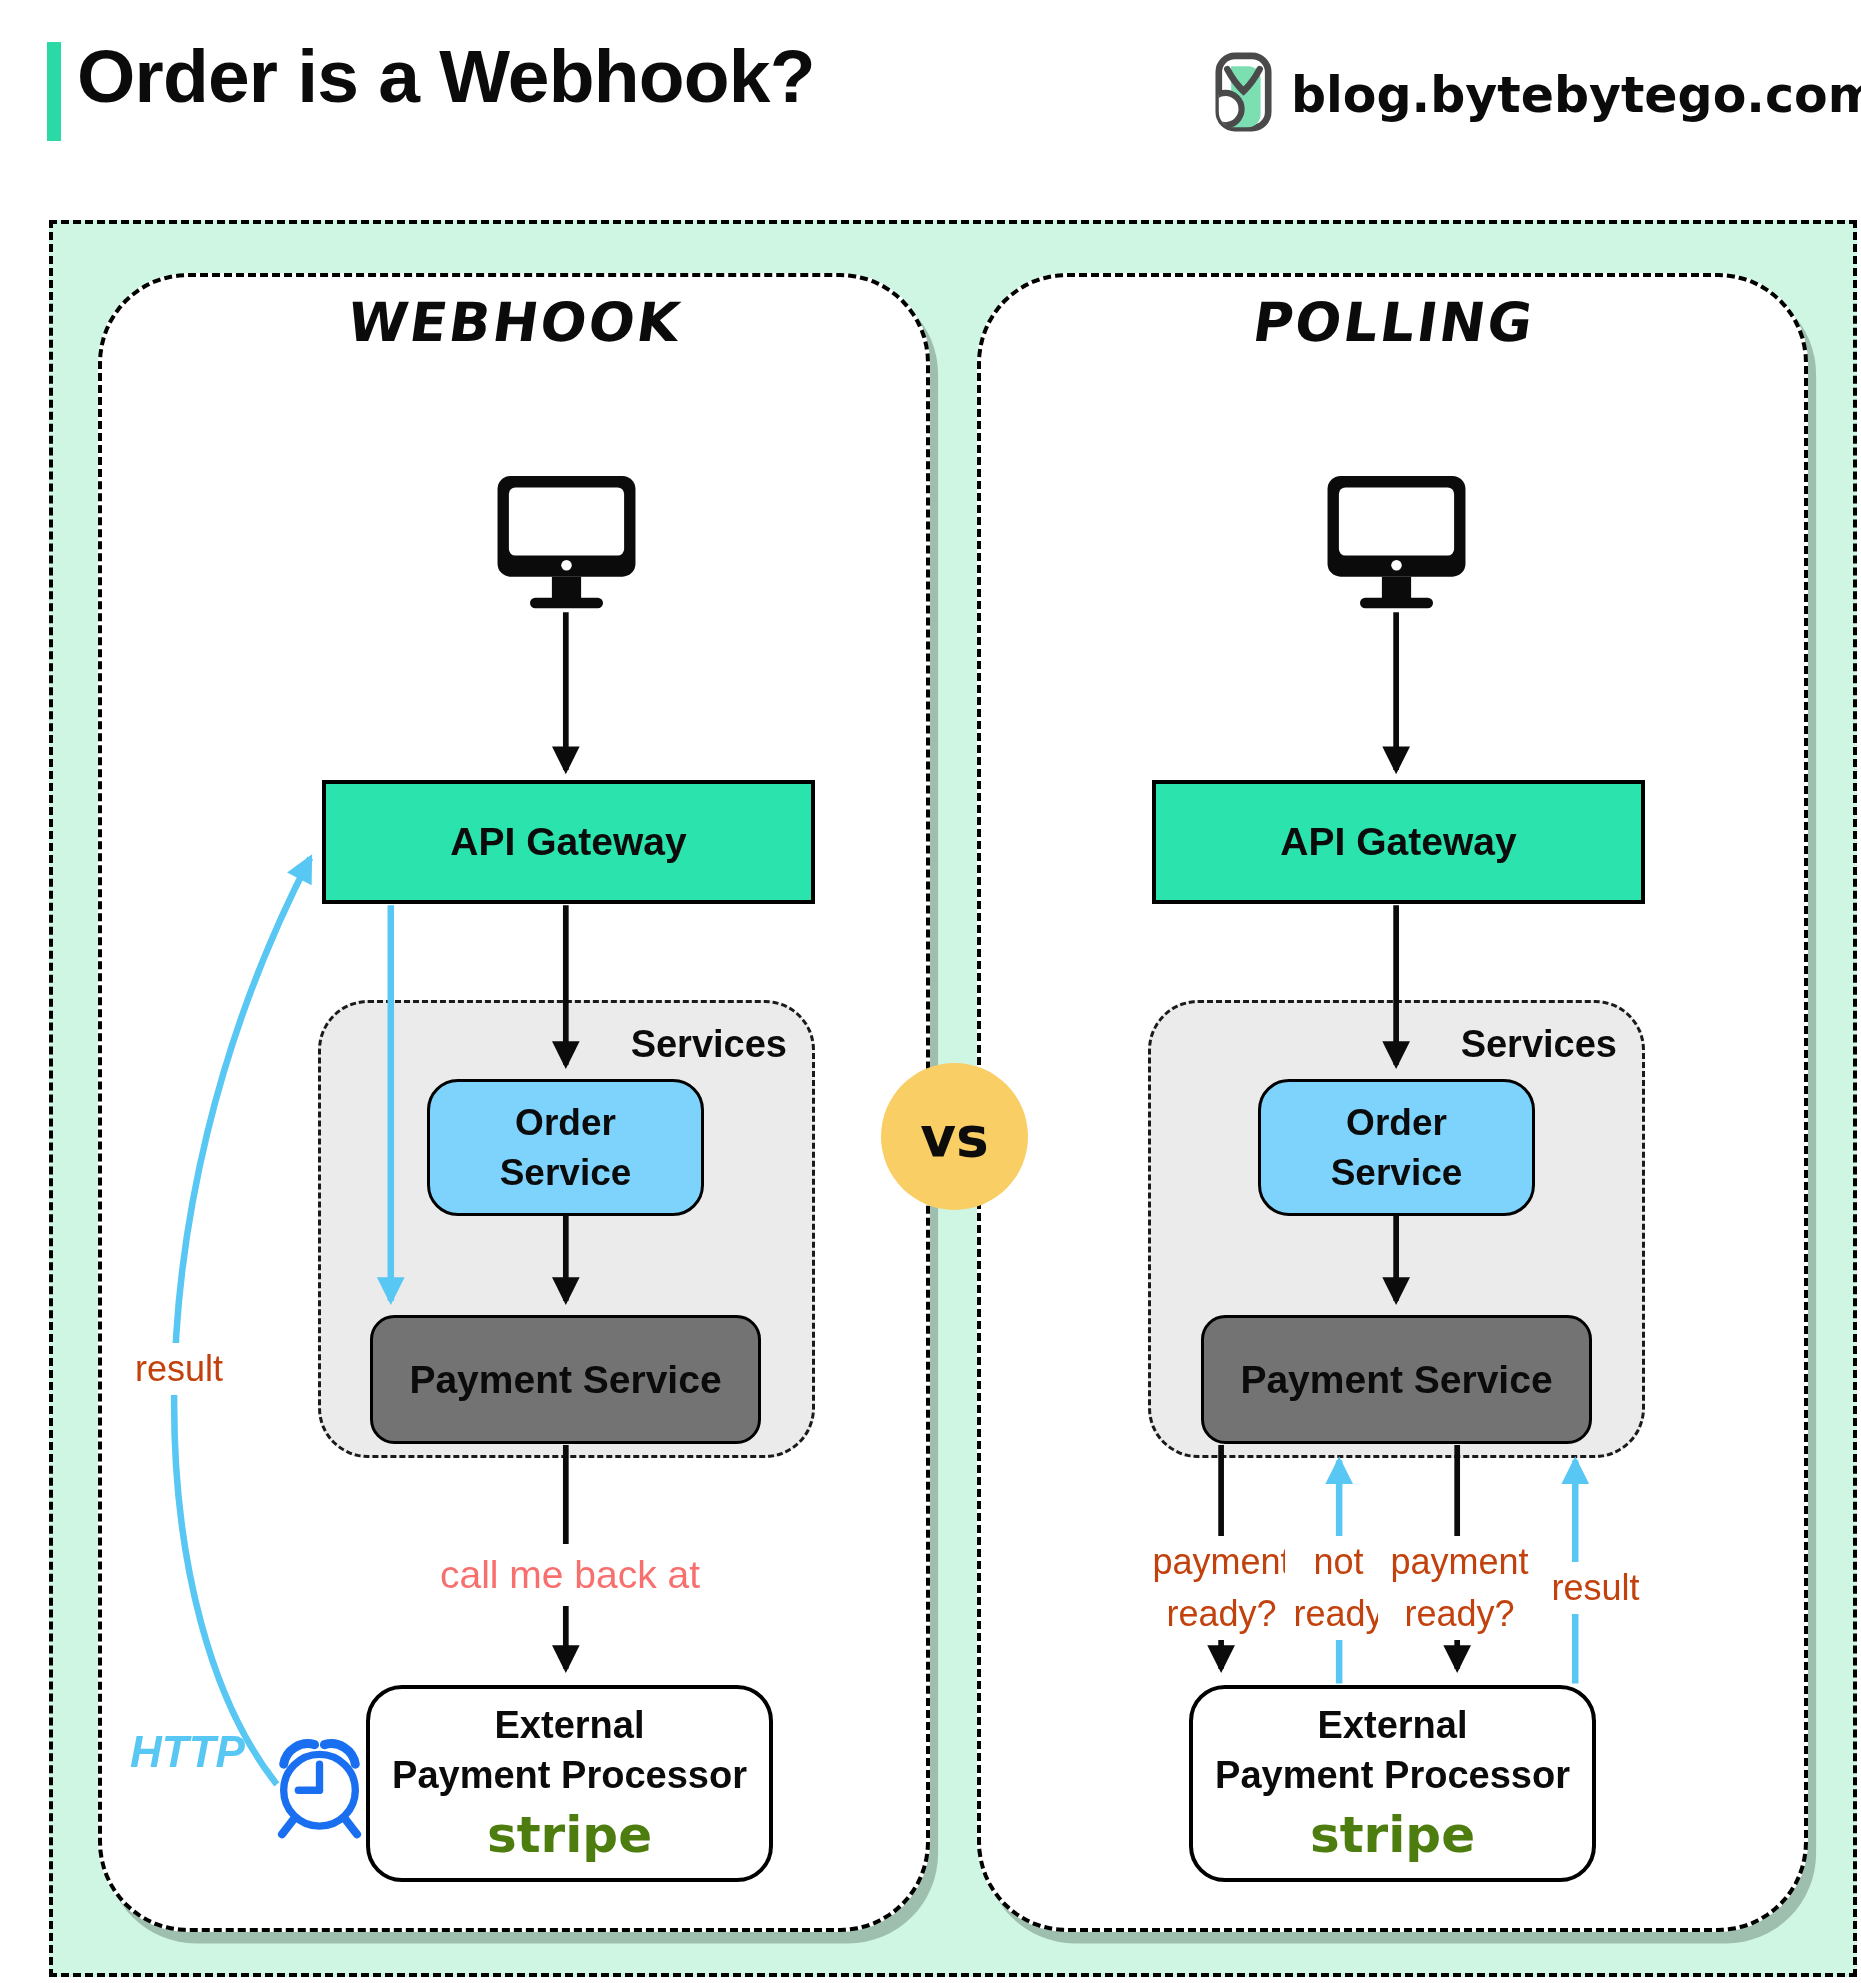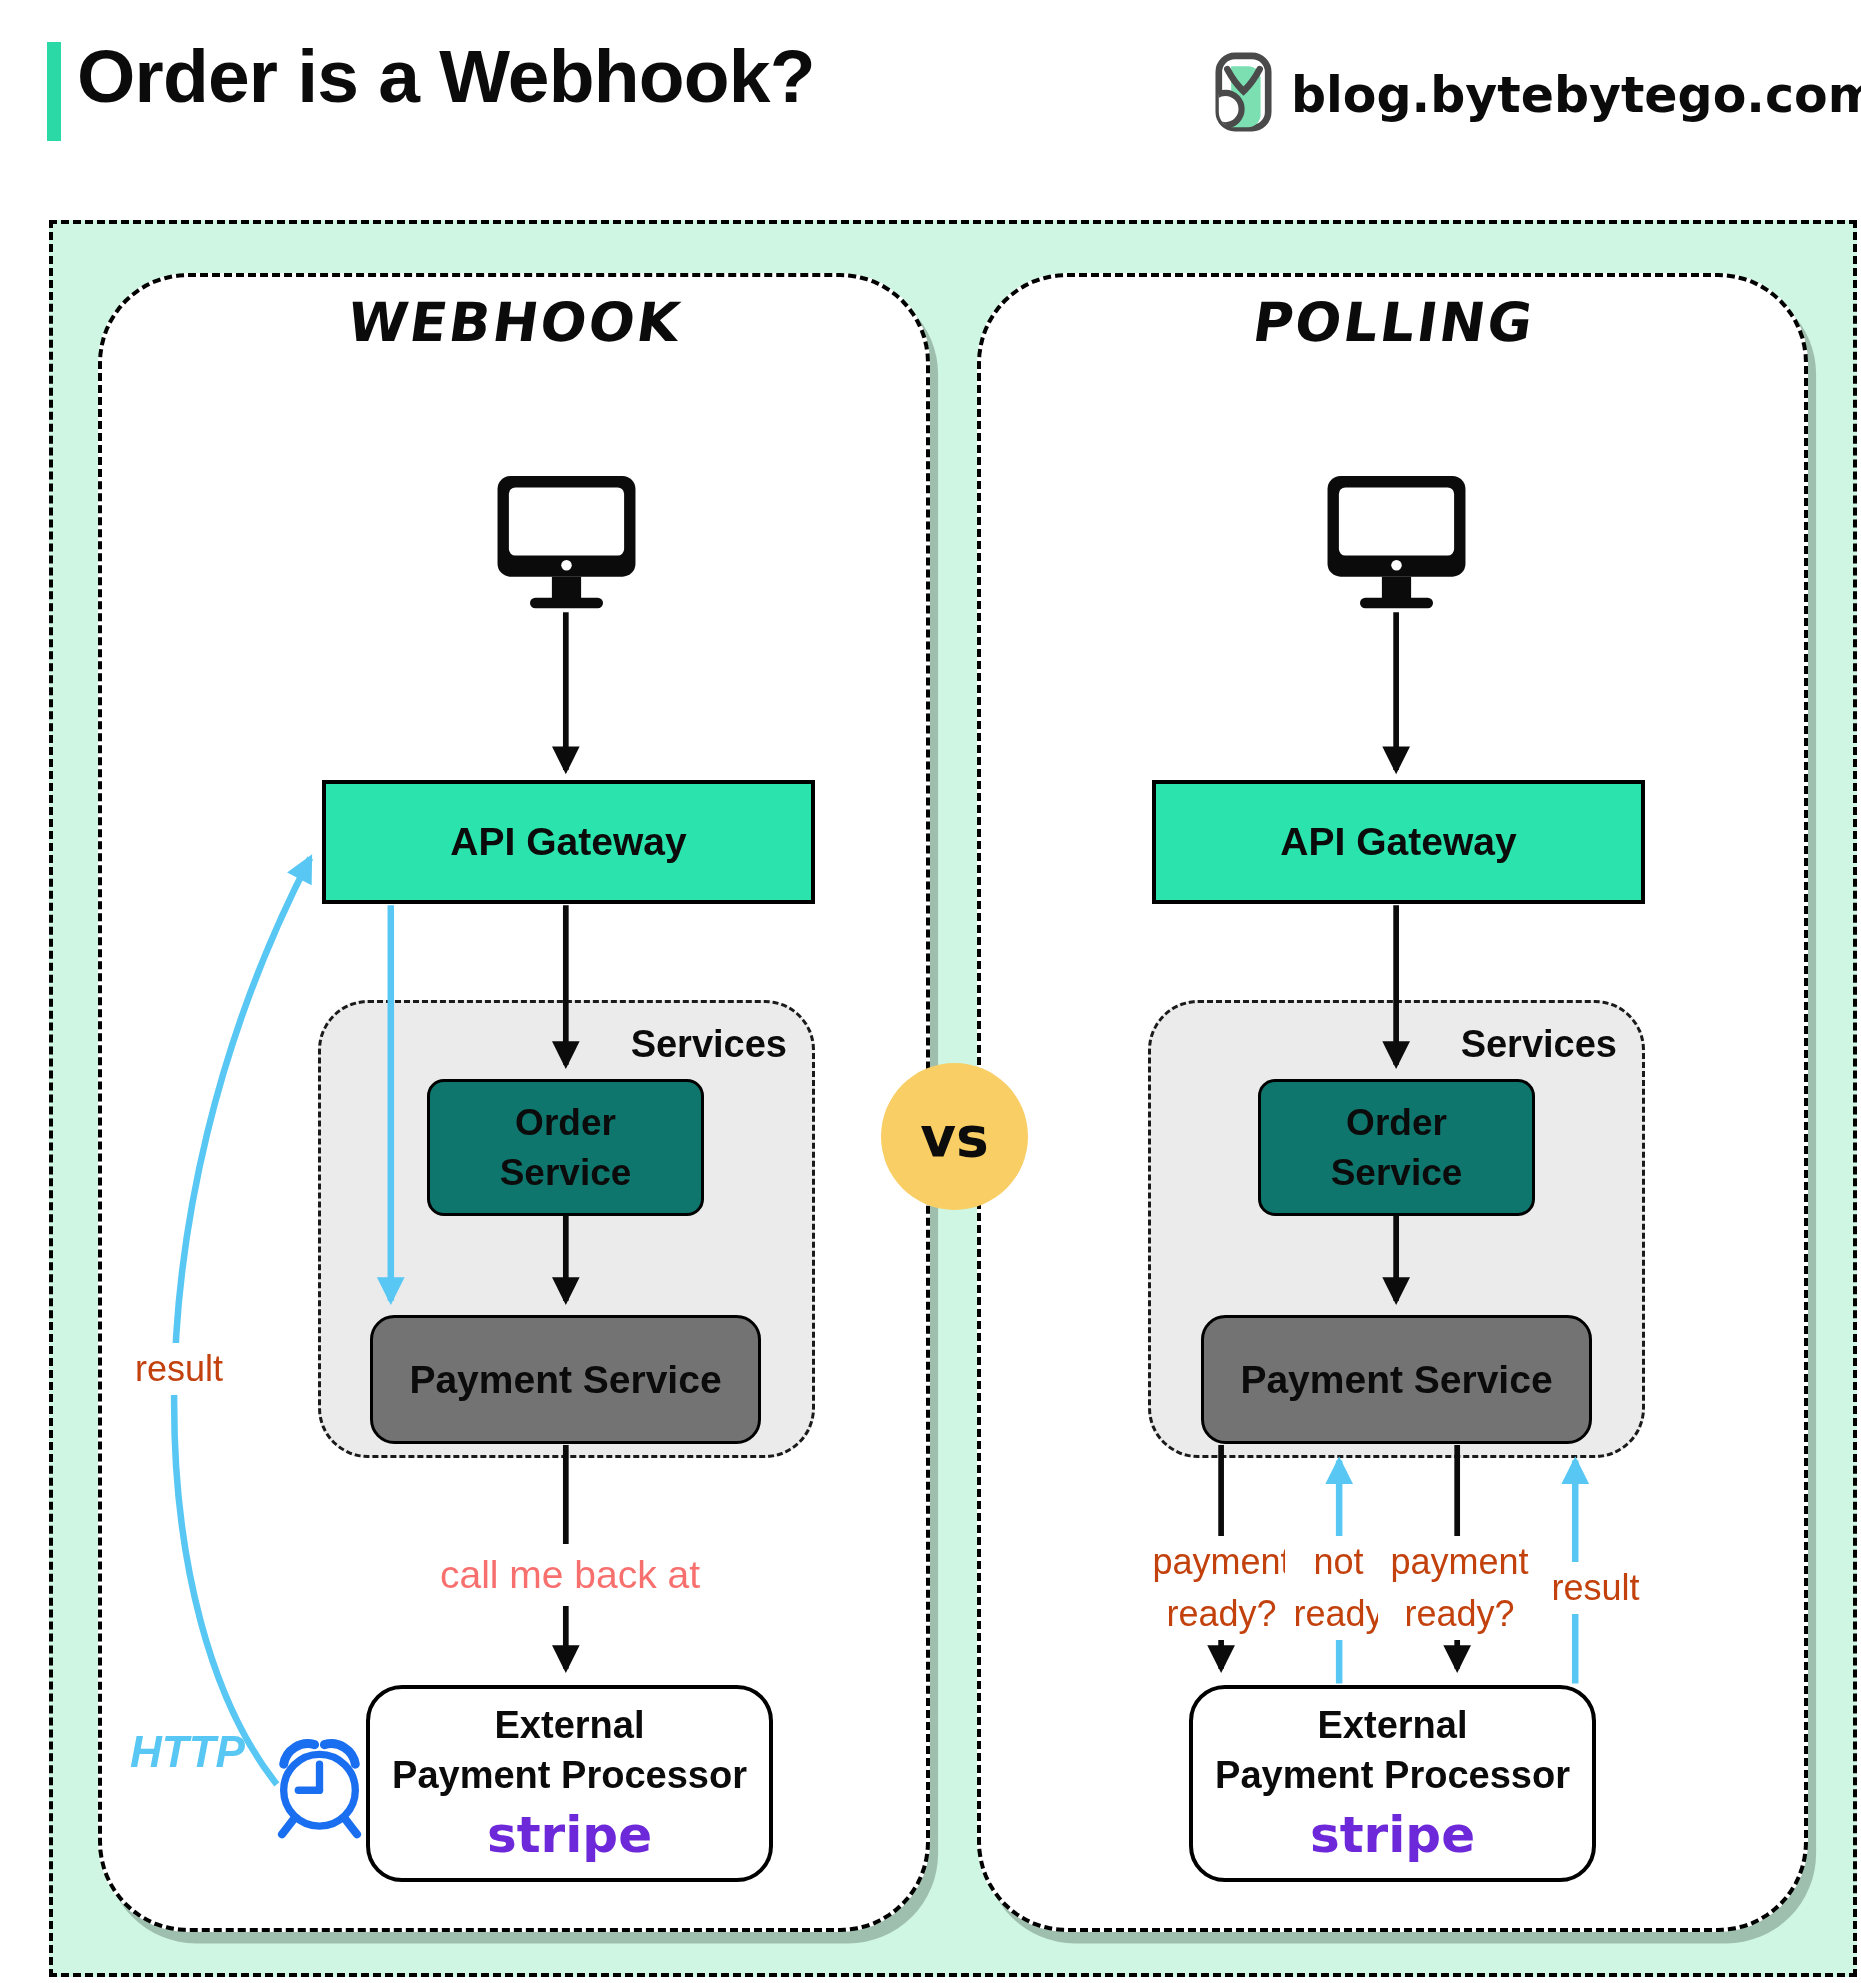--- a/index.html
+++ b/index.html
@@ -41,32 +41,32 @@
   .gw-left{left:322px;top:780px;width:493px;height:124px;}
   .gw-right{left:1152px;top:780px;width:493px;height:124px;}
 
   .services{background:#EBEBEB;border:3.3px dashed #1a1a1a;border-radius:50px;}
   .sv-left{left:318px;top:1000px;width:497px;height:458px;}
   .sv-right{left:1148px;top:1000px;width:497px;height:458px;}
   .services-label{font-size:38px;font-weight:bold;text-align:right;}
   .svl-left{left:619px;top:1023px;width:168px;}
   .svl-right{left:1449px;top:1023px;width:168px;}
 
-  .order{background:#0f766e;border:3.3px solid #000;border-radius:17px;font-size:37px;flex-direction:column;line-height:1.35;}
+  .order{background:#7dd3fc;border:3.3px solid #000;border-radius:31px;font-size:37px;flex-direction:column;line-height:1.35;}
   .or-left{left:427px;top:1079px;width:277px;height:137px;}
   .or-right{left:1258px;top:1079px;width:277px;height:137px;}
 
   .payment{background:#737373;border:3.3px solid #000;border-radius:24.4px;font-size:39px;}
   .pay-left{left:370px;top:1315px;width:391px;height:129px;}
   .pay-right{left:1201px;top:1315px;width:391px;height:129px;}
 
   .external{background:#fff;border:4.1px solid #000;border-radius:36px;flex-direction:column;font-size:38px;line-height:1.32;padding-top:1px;}
   .ext-left{left:366px;top:1685px;width:407px;height:197px;}
   .ext-right{left:1189px;top:1685px;width:407px;height:197px;}
-  .brand{color:#6d28d9;font-size:50px;font-weight:bold;letter-spacing:0;margin-top:1.6px;font-family:"DejaVu Sans",sans-serif;}
+  .brand{color:#4d7c0f;font-size:50px;font-weight:bold;letter-spacing:0;margin-top:1.6px;font-family:"DejaVu Sans",sans-serif;}
 
   
   .lbl{background:#fff;text-align:center;font-size:36px;color:#c2410c;line-height:1.45;}
   .lbl-result-left{left:122px;top:1343px;width:114px;}
   .lbl-callback{left:285px;top:1544px;width:570px;color:#F7706E;font-size:39px;line-height:1.6;}
   .lbl-http{left:130px;top:1720px;width:138px;color:#58C7F3;font-weight:bold;font-size:44px;background:transparent;text-align:left;font-style:italic;}
   .lbl-p1{left:1132px;top:1536px;width:179px;}
   .lbl-p2{left:1285px;top:1536px;width:107px;}
   .lbl-p3{left:1378px;top:1536px;width:163px;}
   .lbl-p4{left:1531px;top:1562px;width:129px;}

